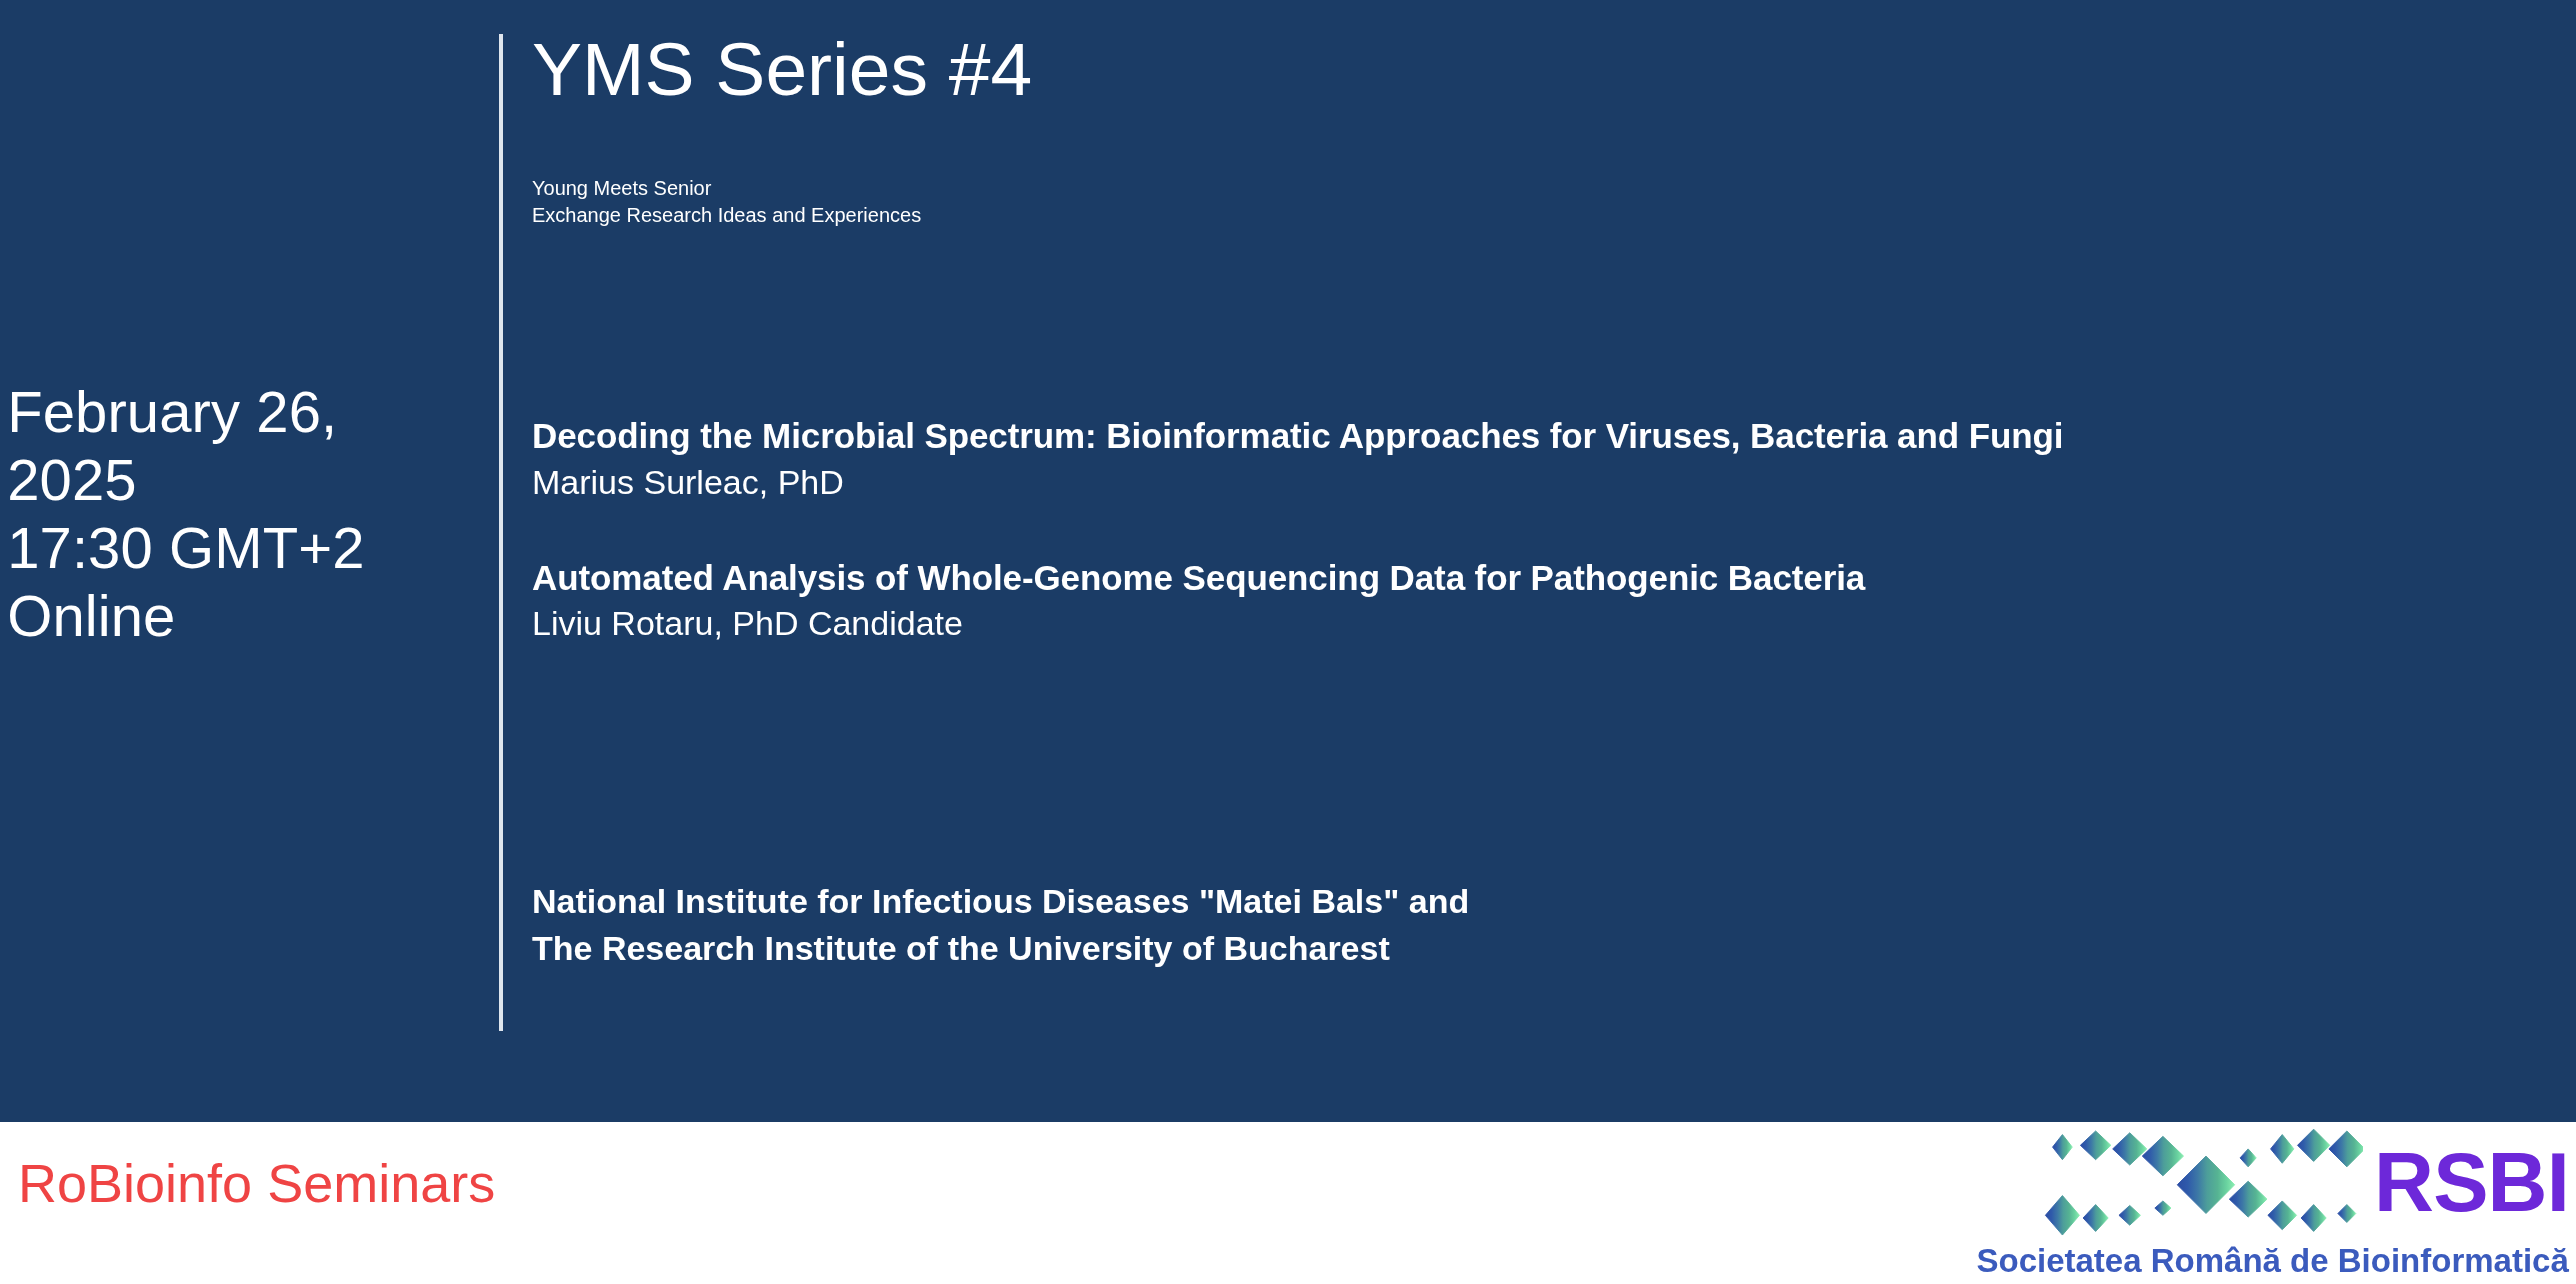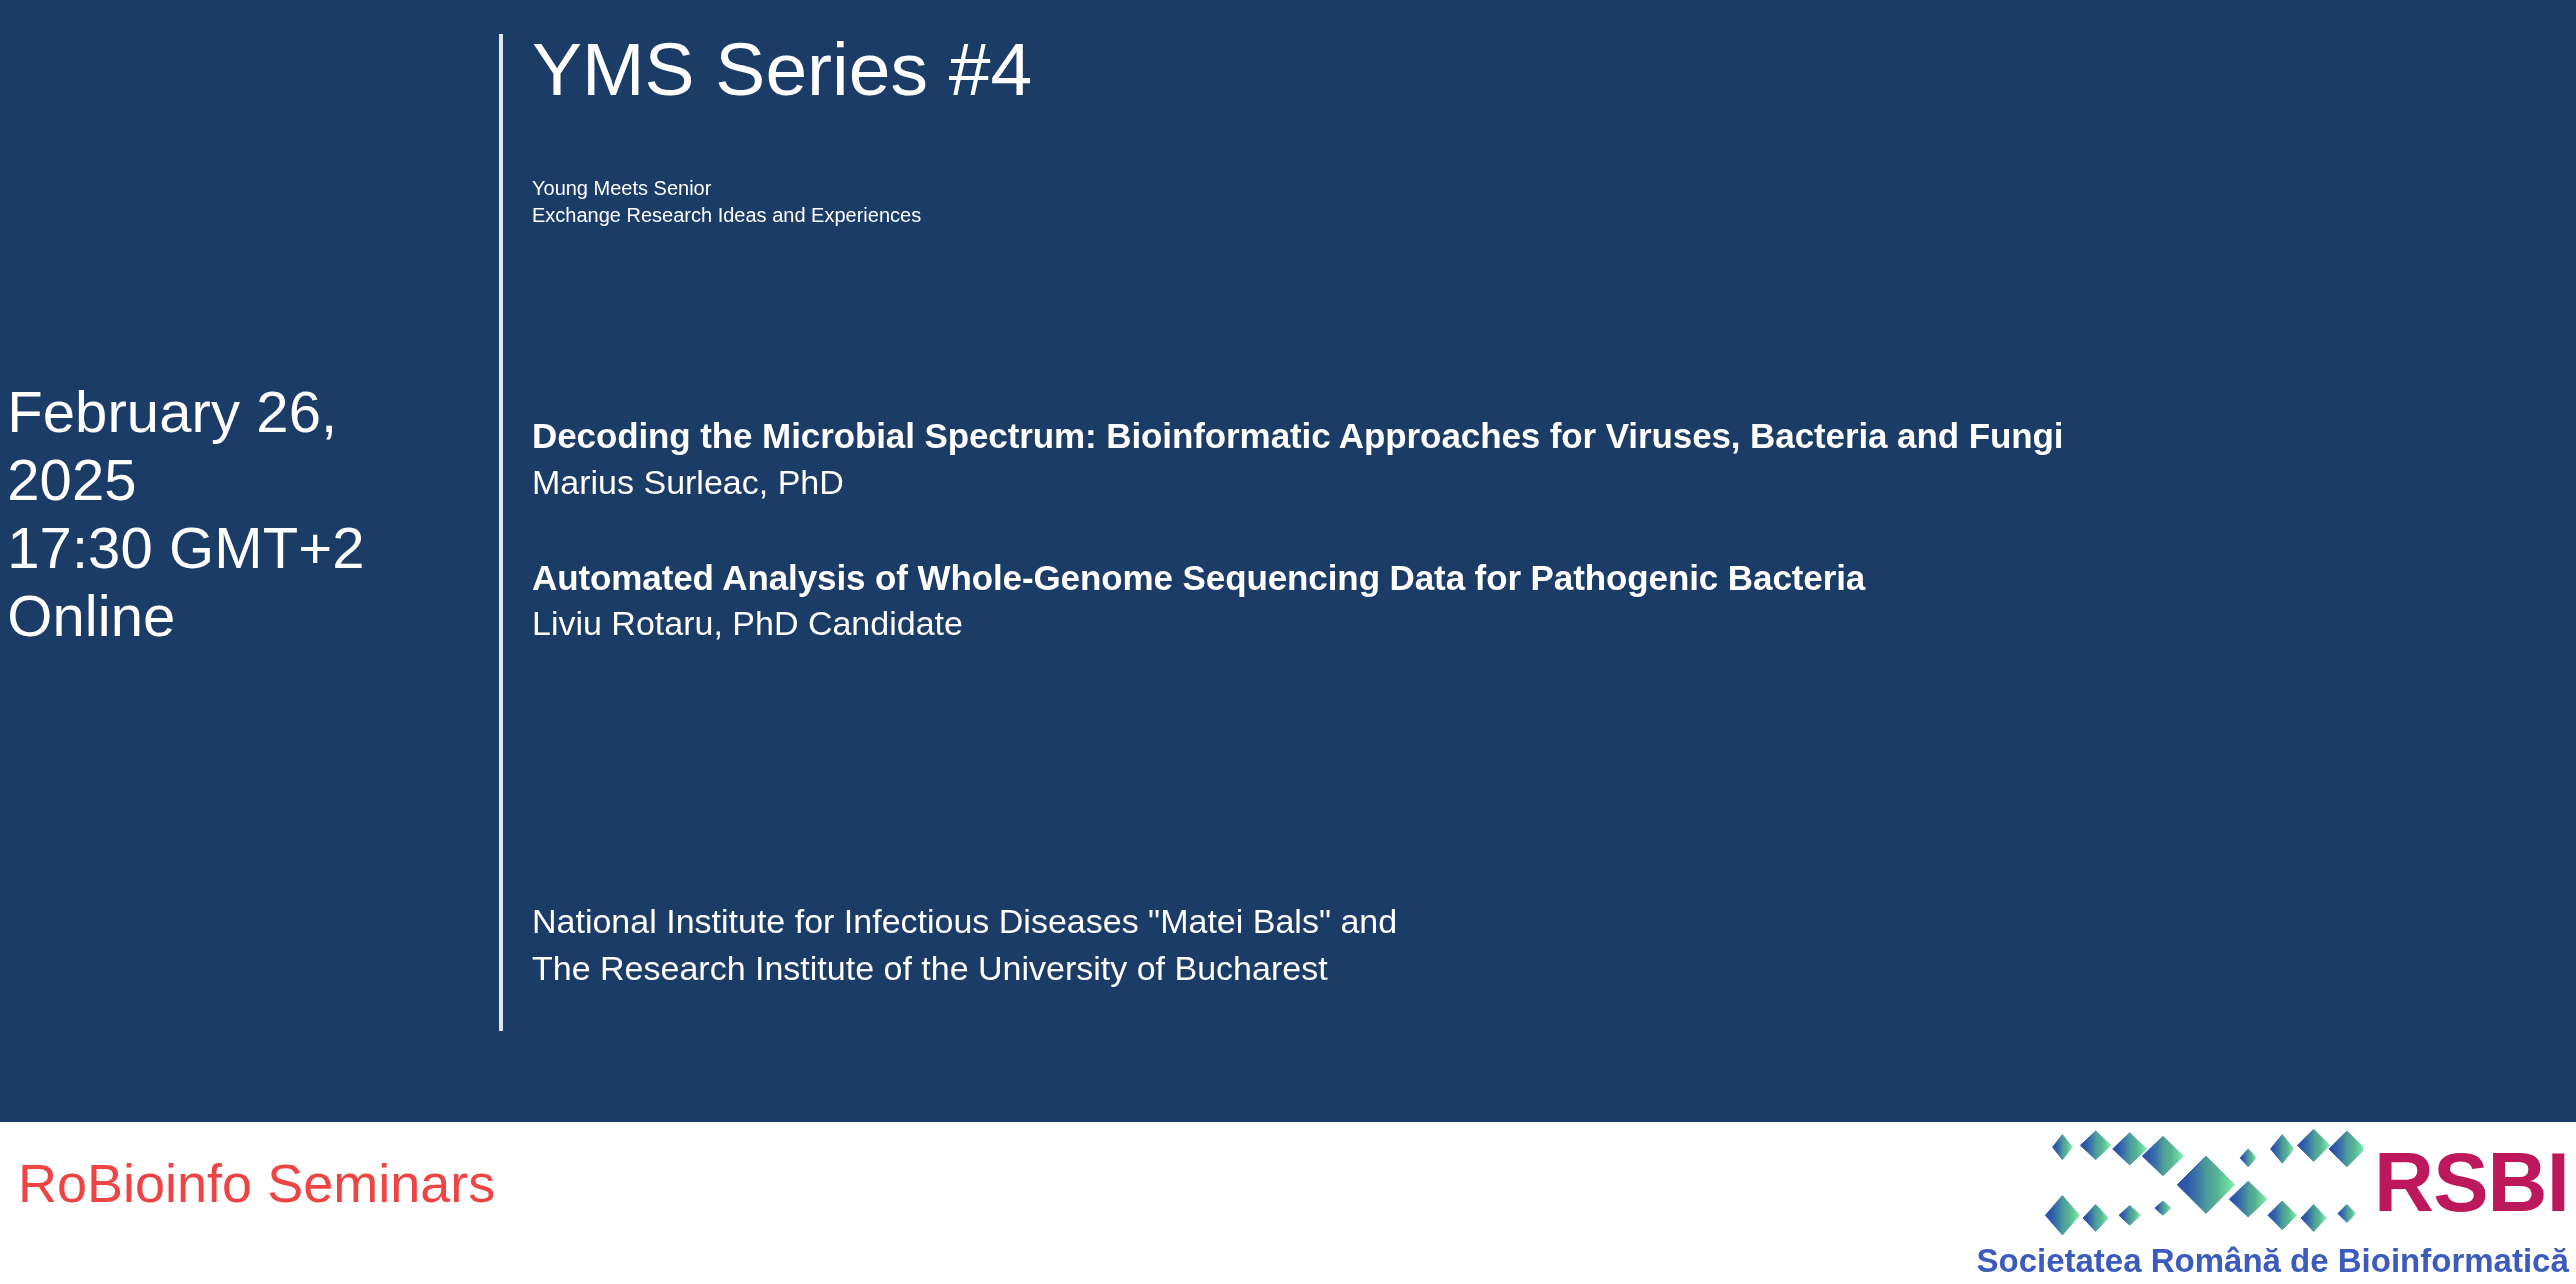--- a/index.html
+++ b/index.html
@@ -109,24 +109,24 @@
   .talk-speaker {
     font-size: 34px;
     line-height: 1.33;
     font-weight: 400;
   }
   .talk-1 .talk-title { width: 1608px; }
 
   .affiliation {
     position: absolute;
     left: 0;
-    top: 898px;
+    top: 878px;
     font-size: 34px;
     line-height: 1.38;
-    font-weight: 400;
+    font-weight: 700;
   }
   .affiliation div { white-space: nowrap; }
 
   
   .footer {
     position: absolute;
     left: 0;
     top: 1122px;
     width: 2576px;
     height: 163px;
@@ -155,21 +155,21 @@
   .logo-top {
     display: flex;
     flex-direction: row;
     align-items: center;
   }
   .logo-mark { display: block; }
   .logo-word {
     font-size: 83px;
     line-height: 0.92;
     font-weight: 700;
-    color: #be185d;
+    color: #6d28d9;
     letter-spacing: -0.9px;
     margin-left: 11px;
     white-space: nowrap;
   }
   .logo-tagline {
     font-size: 33px;
     line-height: 1;
     color: #3b5bbd;
     font-weight: 700;
     margin-top: 7.2px;

